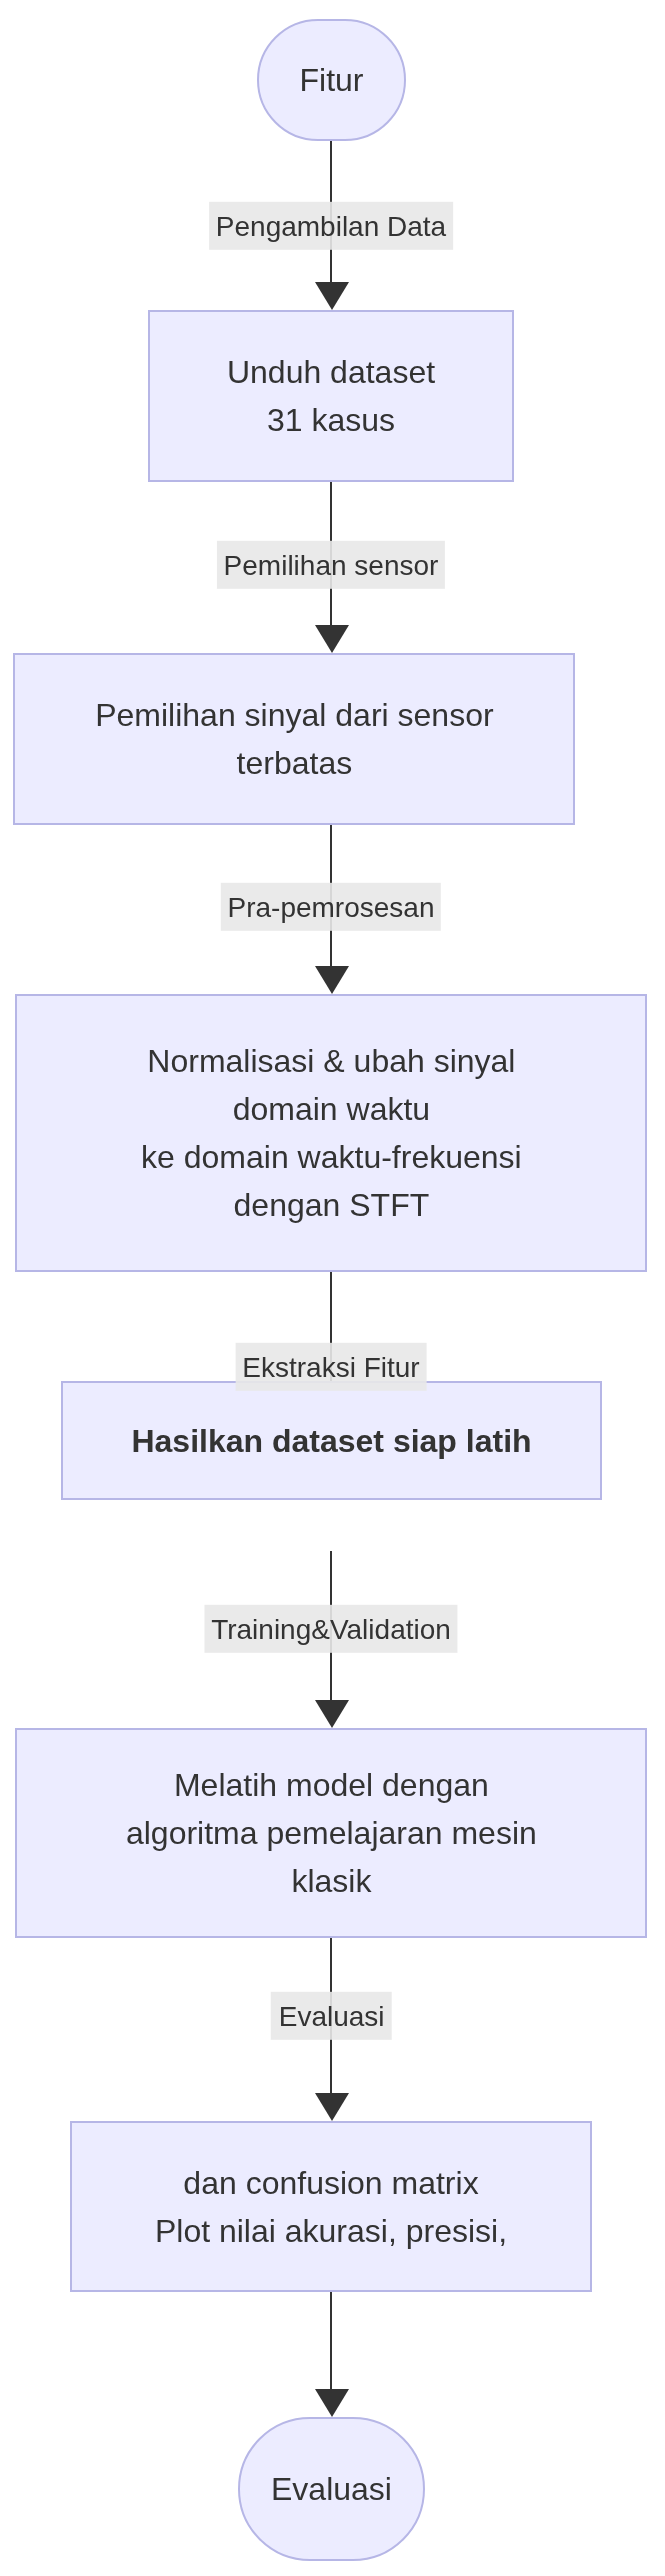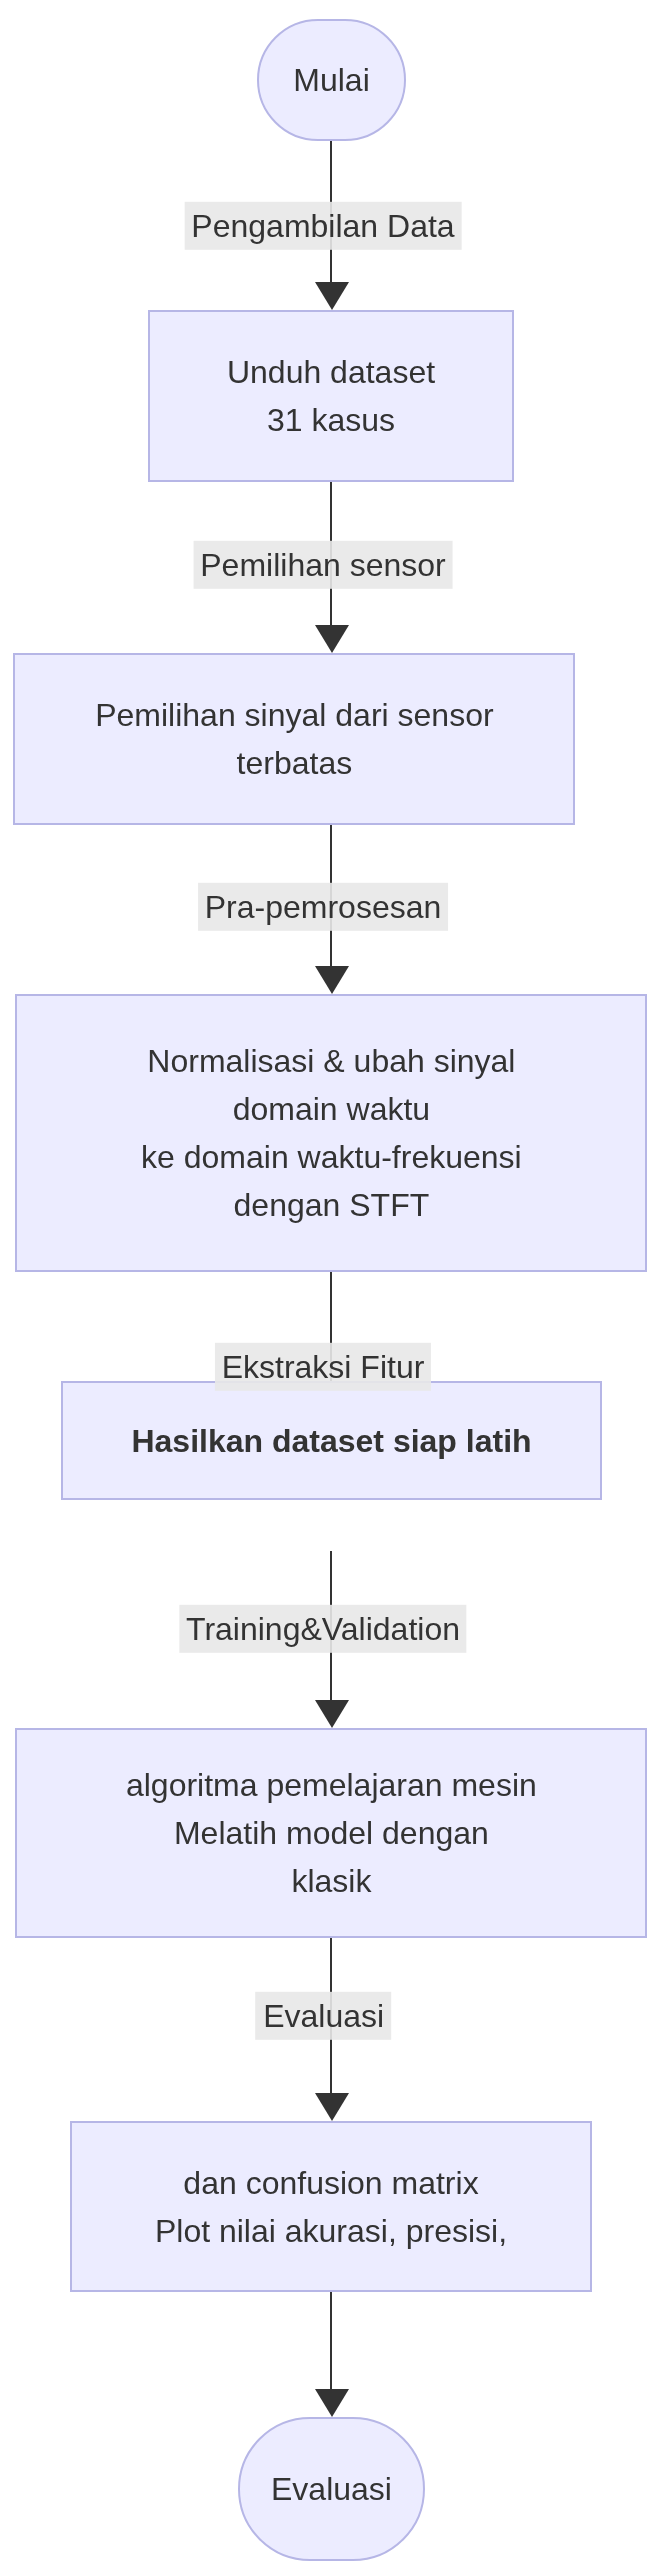--- a/index.html
+++ b/index.html
@@ -50,38 +50,38 @@
     width: 0;
     height: 0;
     left: 315px;
     border-left: 17px solid transparent;
     border-right: 17px solid transparent;
     border-top: 28px solid #333333;
     z-index: 0;
   }
   .edge-label {
     position: absolute;
-    left: 323px;
+    left: 331px;
     transform: translate(-50%, -50%);
     background: rgba(232, 232, 232, 0.9);
     padding: 4.7px 6.7px;
-    font-size: 32px;
+    font-size: 28px;
     line-height: 39px;
     white-space: nowrap;
     color: #333333;
     z-index: 2;
   }
 </style>
 </head>
 <body>
 
 <div class="canvas">
 
   <div class="node stadium" style="left:257px; top:19px; width:149px; height:122px;">
-    <span class="node-line">Mulai</span>
+    <span class="node-line">Fitur</span>
   </div>
 
   <div class="edge-line" style="top:141px; height:145px;"></div>
   <div class="arrowhead" style="top:282px;"></div>
   <div class="edge-label" style="top:226px;">Pengambilan Data</div>
 
   <div class="node" style="left:148px; top:310px; width:366px; height:172px;">
     <span class="node-line">Unduh dataset</span>
     <span class="node-line">31 kasus</span>
   </div>
@@ -112,22 +112,22 @@
 
   <div class="node" style="left:61px; top:1381px; width:541px; height:119px;font-weight:bold;">
     <span class="node-line">Hasilkan dataset siap latih</span>
   </div>
 
   <div class="edge-line" style="top:1551px; height:152px;"></div>
   <div class="arrowhead" style="top:1700px;"></div>
   <div class="edge-label" style="top:1629px;">Training&amp;Validation</div>
 
   <div class="node" style="left:15.4px; top:1728px; width:632px; height:210px;">
+    <span class="node-line">Melatih model dengan</span>
     <span class="node-line">algoritma pemelajaran mesin</span>
-    <span class="node-line">Melatih model dengan</span>
     <span class="node-line">klasik</span>
   </div>
 
   <div class="edge-line" style="top:1938px; height:159px;"></div>
   <div class="arrowhead" style="top:2093px;"></div>
   <div class="edge-label" style="top:2016px;padding-left:8px;">Evaluasi</div>
 
   <div class="node" style="left:70px; top:2121px; width:522px; height:171px;">
     <span class="node-line">dan confusion matrix</span>
     <span class="node-line">Plot nilai akurasi, presisi,</span>

